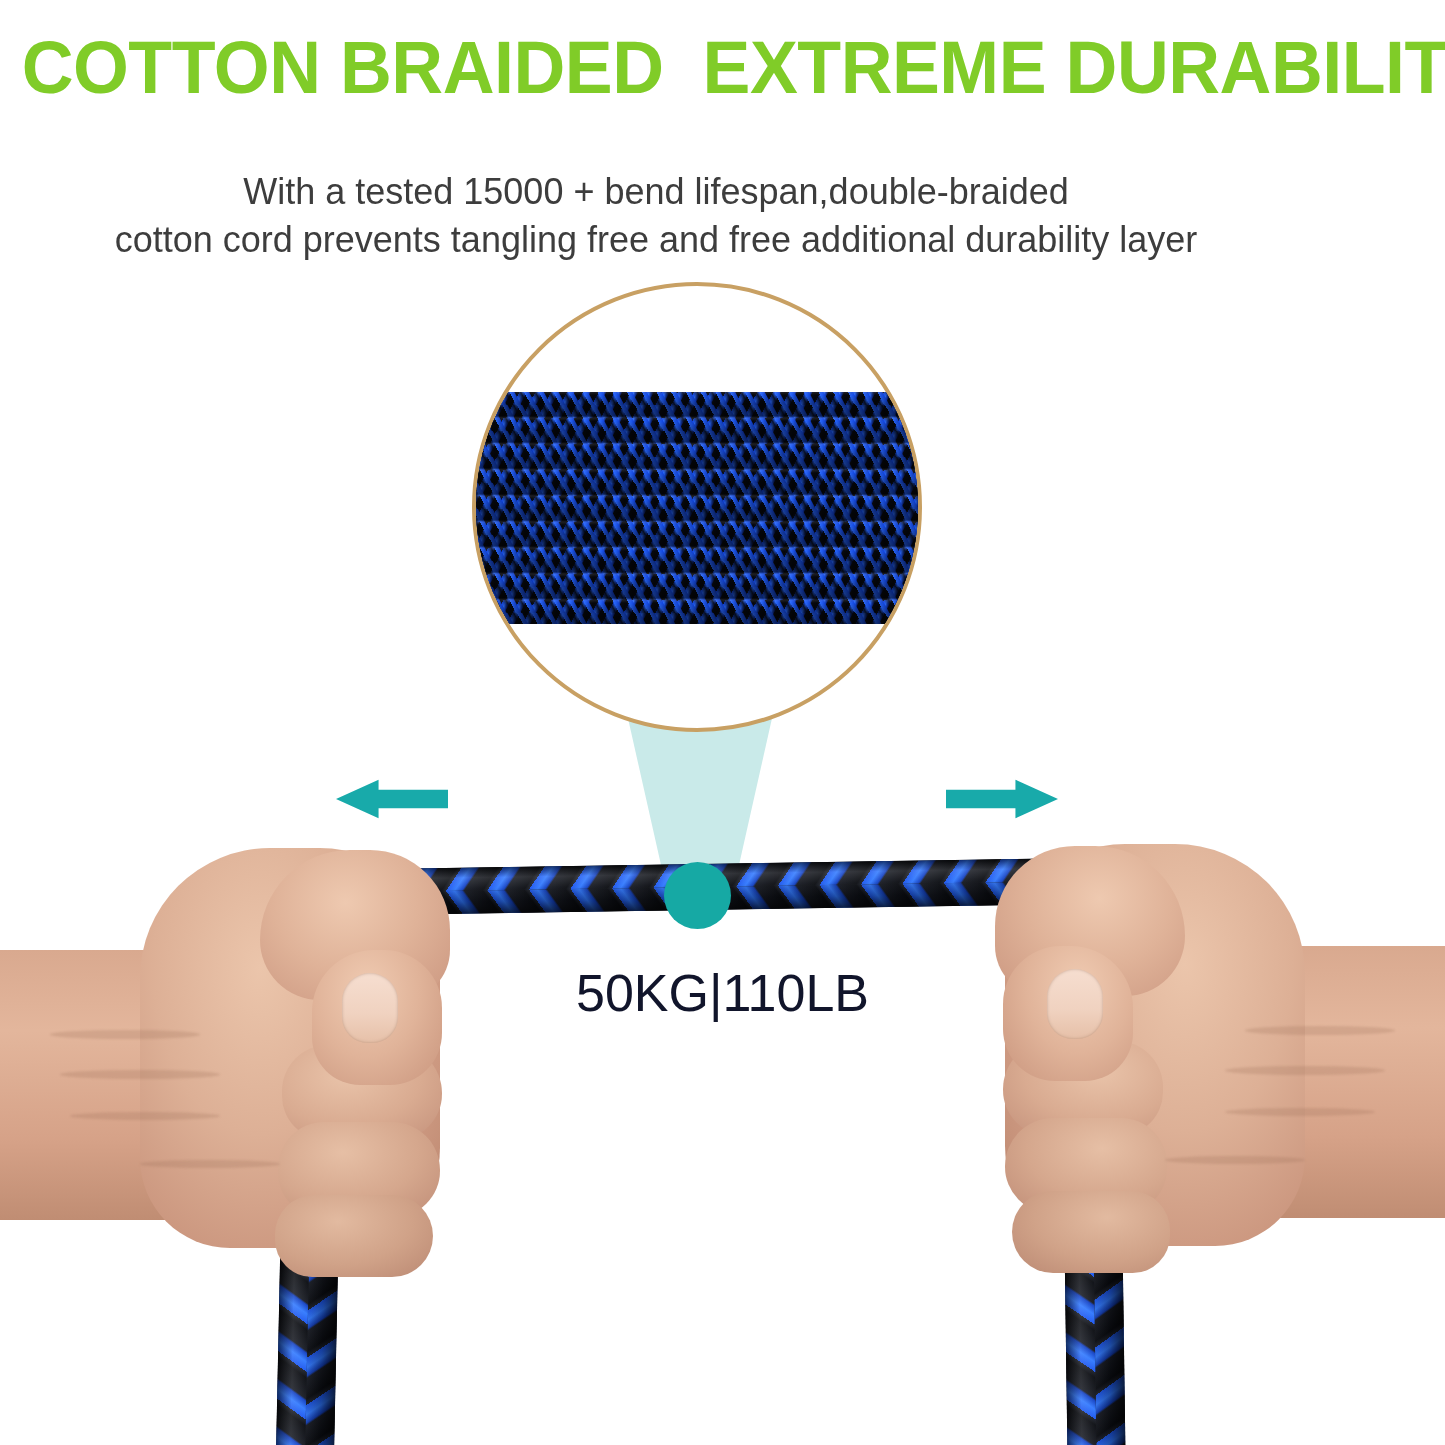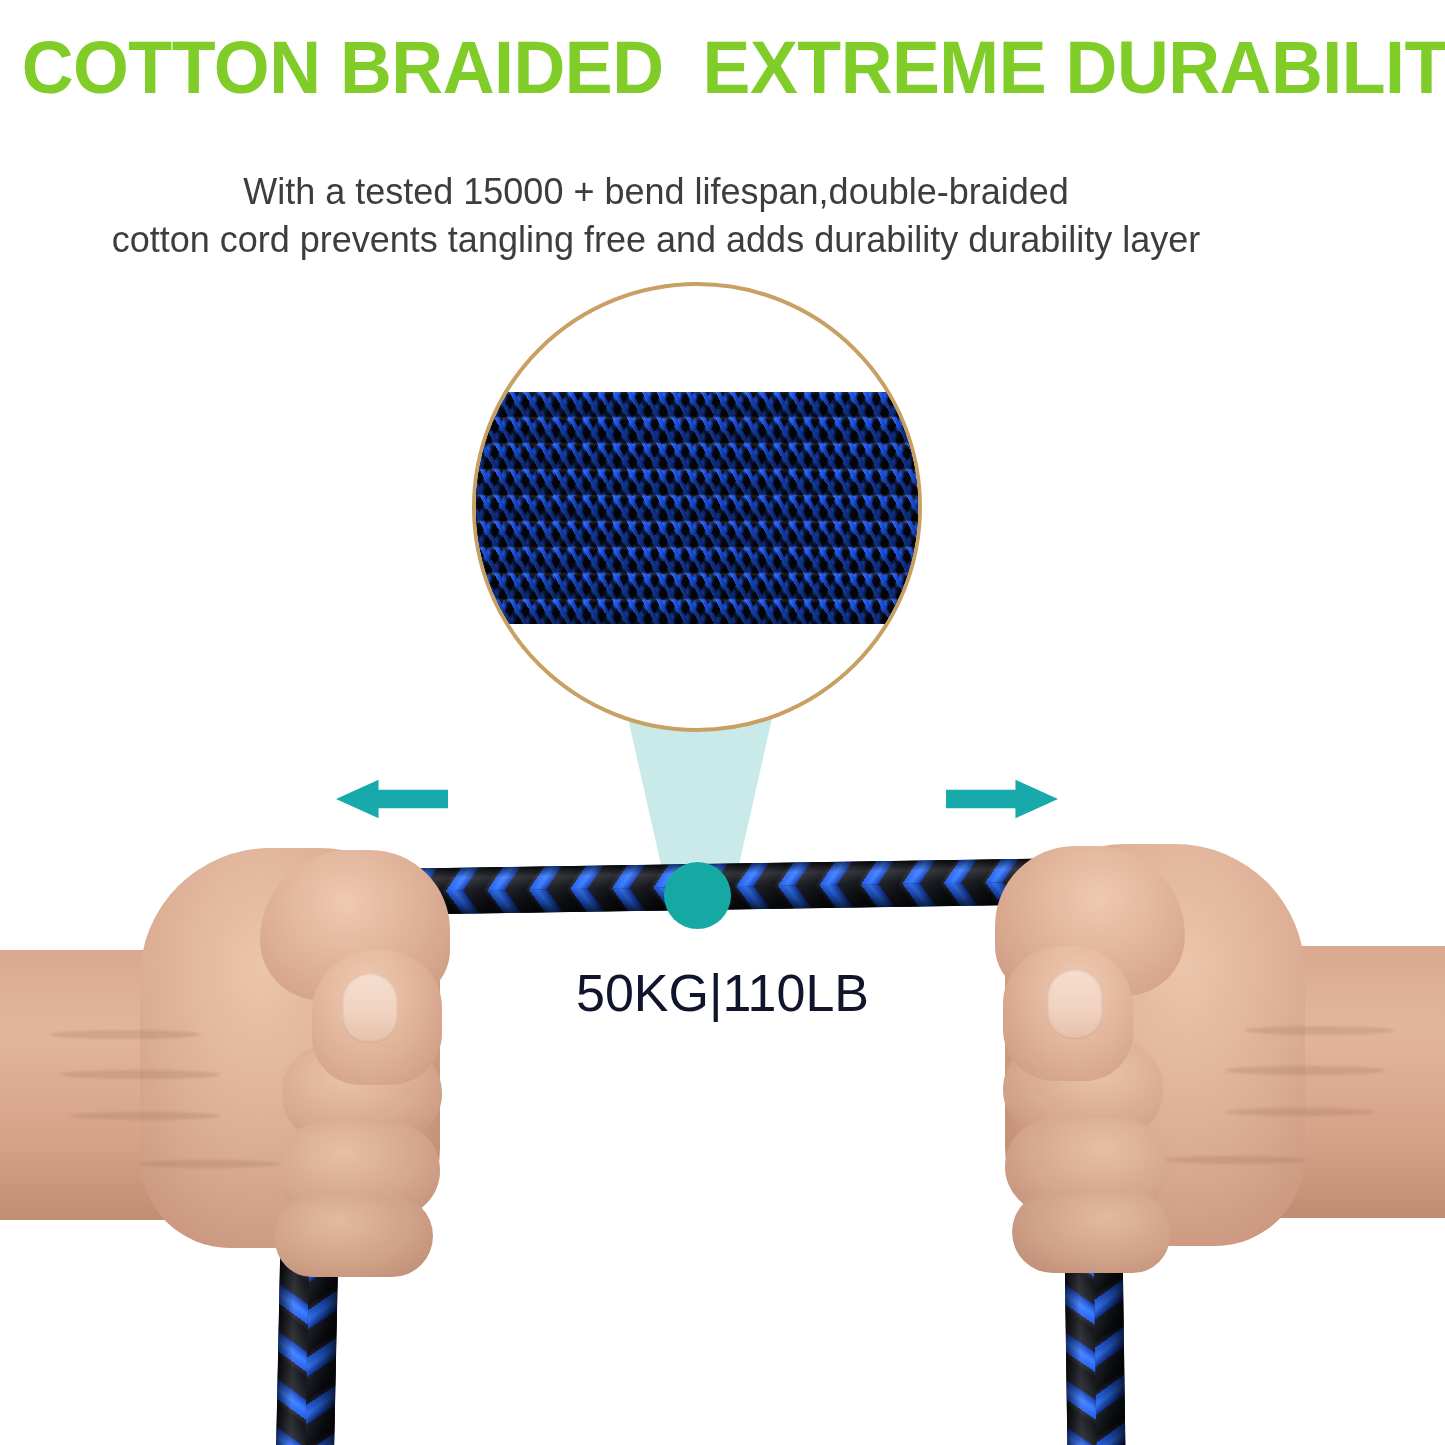--- a/index.html
+++ b/index.html
@@ -381,21 +381,21 @@
 </style>
 </head>
 <body>
 
 <div id="canvas">
 
   <div id="headline">COTTON BRAIDED  EXTREME DURABILITY</div>
 
   <div id="subtitle">
     <span class="sub-line">With a tested 15000 + bend lifespan,double-braided</span>
-    <span class="sub-line">cotton cord prevents tangling free and adds durability durability layer</span>
+    <span class="sub-line">cotton cord prevents tangling free and free additional durability layer</span>
   </div>
 
   <div id="beam"></div>
 
   <div id="magnifier">
     <div id="magnifier-photo">
       <div class="braid-macro"></div>
     </div>
   </div>
 

